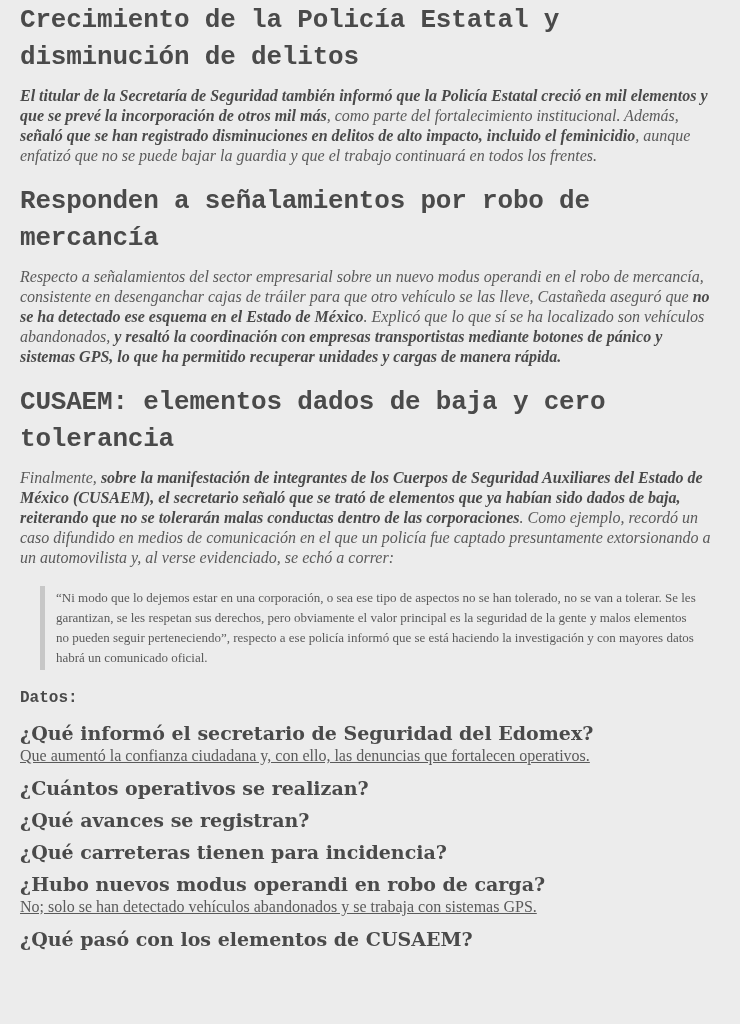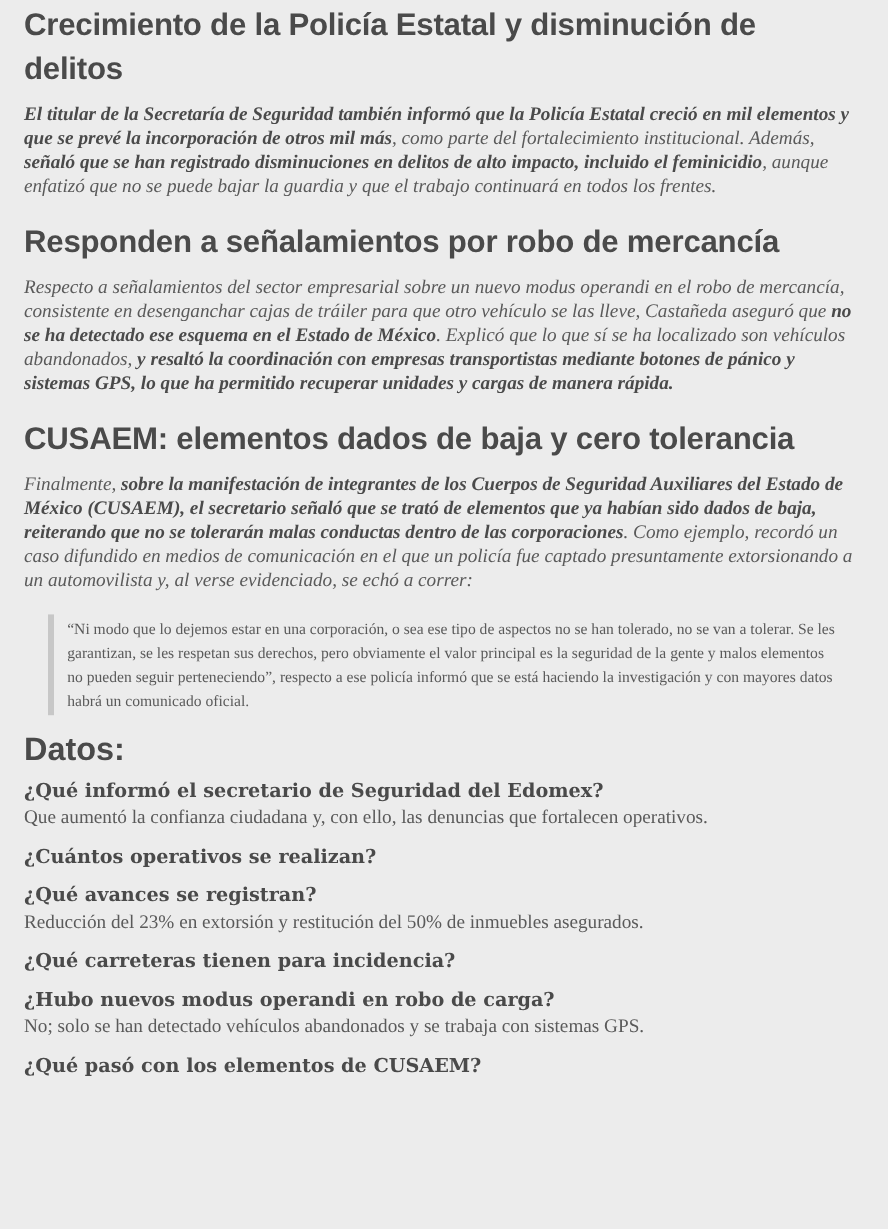--- a/index.html
+++ b/index.html
@@ -18,21 +18,21 @@
     -webkit-font-smoothing:antialiased;
   }
   .page{
     width:740px;
     height:1024px;
     overflow:hidden;
     background:var(--bg);
     padding:0 22px 0 20px;
   }
   .h2{
-    font-family:Liberation Sans, sans-serif;
+    font-family:Liberation Mono, monospace;
     font-weight:700;
     font-size:26px;
     line-height:37px;
     color:var(--heading);
     margin:17px 0 10px 0;
     letter-spacing:-0.2px;
   }
   .h2.first{margin-top:2px;}
   .body-p{
     font-size:16px;
@@ -51,41 +51,42 @@
     border-left:5px solid var(--quotebar);
     padding:2px 10px 2px 11px;
   }
   .quote-text{
     font-size:13px;
     line-height:20px;
     margin:0;
     color:var(--body);
   }
   .h3{
-    font-family:Liberation Sans, sans-serif;
+    font-family:Liberation Mono, monospace;
     font-weight:700;
-    font-size:27px;
+    font-size:16px;
     line-height:26px;
     color:var(--heading);
     margin:14px 0 8px 0;
   }
   .qa-item{margin:0;}
   .qa-q{
     font-family:"DejaVu Serif","Liberation Serif",serif;
     font-weight:700;
-    font-size:16px;
+    font-size:19px;
     line-height:20px;
     color:var(--bold);
     margin:12px 0 3px 0;
   }
   .qa-a{
     font-size:16px;
     line-height:20px;
     margin:0;
     color:var(--body);
+    text-decoration:underline;
   }
   .qa-item:last-child .qa-a{margin-top:14px;}
 </style>
 </head>
 <body>
 
 <div class="page">
   <article class="content">
 
     <h2 class="h2 first">Crecimiento de la Policía Estatal y disminución de delitos</h2>
@@ -108,21 +109,20 @@
     <h4 class="qa-q">¿Qué informó el secretario de Seguridad del Edomex?</h4>
     <p class="qa-a">Que aumentó la confianza ciudadana y, con ello, las denuncias que fortalecen operativos.</p>
   </div>
 
   <div class="qa-item">
     <h4 class="qa-q">¿Cuántos operativos se realizan?</h4>
   </div>
 
   <div class="qa-item">
     <h4 class="qa-q">¿Qué avances se registran?</h4>
-    <p class="qa-a">Reducción del 23% en extorsión y restitución del 50% de inmuebles asegurados.</p>
   </div>
 
   <div class="qa-item">
     <h4 class="qa-q">¿Qué carreteras tienen para incidencia?</h4>
   </div>
 
   <div class="qa-item">
     <h4 class="qa-q">¿Hubo nuevos modus operandi en robo de carga?</h4>
     <p class="qa-a">No; solo se han detectado vehículos abandonados y se trabaja con sistemas GPS.</p>
   </div>

